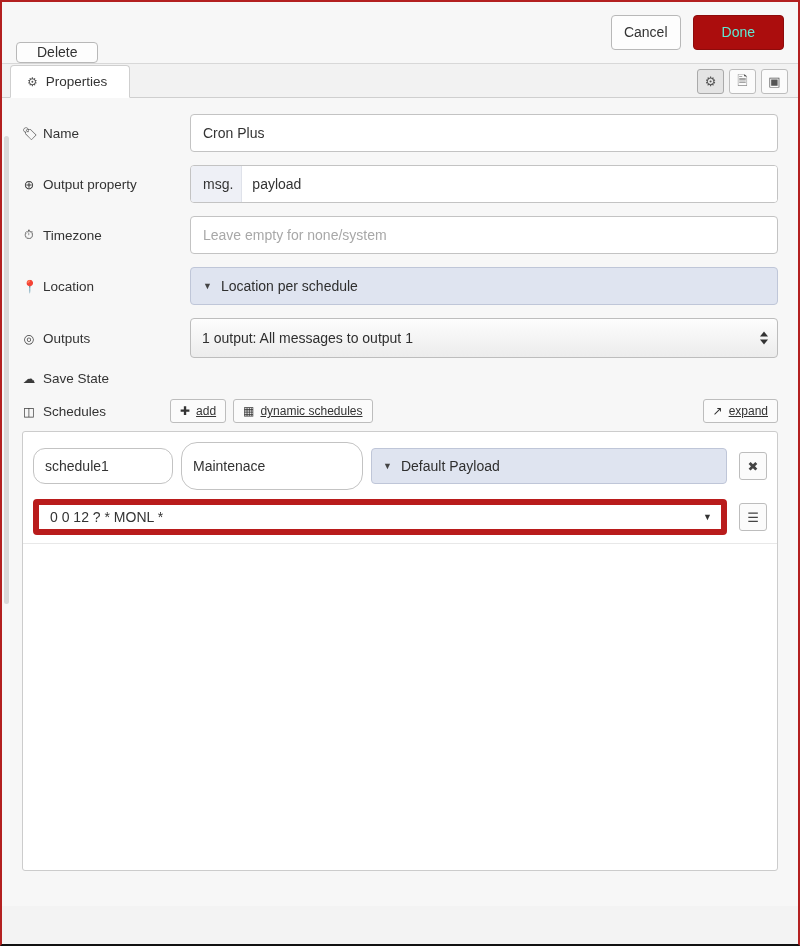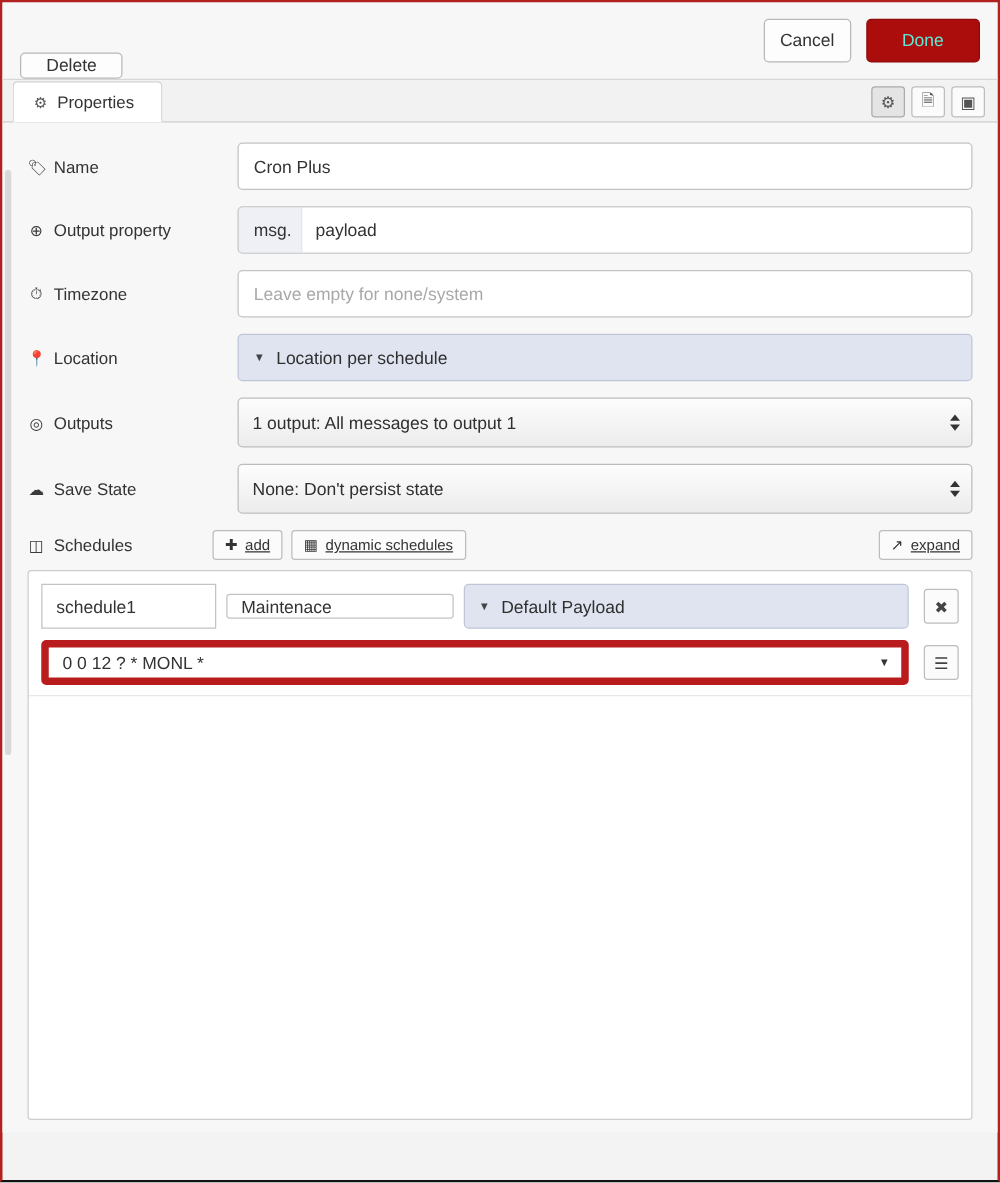--- a/index.html
+++ b/index.html
@@ -262,29 +262,29 @@
   }
   .sched-line {
     display: flex;
     align-items: center;
     gap: 8px;
     margin-bottom: 9px;
   }
   .sched-line:last-child { margin-bottom: 0; }
   .inp-name {
     width: 140px; height: 36px;
-    border: 1px solid #c3c3c3; border-radius: 0;
+    border: 1px solid #c3c3c3; border-radius: 12px;
     background: #fff; font-size: 14px; color: #333;
     padding: 0 11px;
     font-family: "Liberation Sans", sans-serif;
     outline: none;
   }
   .inp-topic {
-    width: 182px; height: 20px;
-    border: 1px solid #c3c3c3; border-radius: 3px;
+    width: 182px; height: 48px;
+    border: 1px solid #c3c3c3; border-radius: 16px;
     background: #fff; font-size: 14px; color: #333;
     padding: 0 11px;
     font-family: "Liberation Sans", sans-serif;
     outline: none;
   }
   .payload-pill {
     flex: 1;
     height: 36px;
     border: 1px solid #bfc6d8;
     border-radius: 4px;
@@ -441,29 +441,20 @@
               <span class="tri-dn"></span>
           </span>
         </div>
       </div>
     </div>
 
     <div class="row">
       <div class="lbl">
         <span class="ico">☁</span>
         <span>Save State</span>
-      </div>
-      <div class="ctrl">
-        <div class="nativesel">
-          <span>None: Don't persist state</span>
-          <span class="arrows">
-            <span class="tri-up"></span>
-              <span class="tri-dn"></span>
-          </span>
-        </div>
       </div>
     </div>
 
     <div class="sched-head">
       <div class="lbl">
         <span class="ico">◫</span>
         <span>Schedules</span>
       </div>
       <div class="minibtn">
         <span>✚</span>

